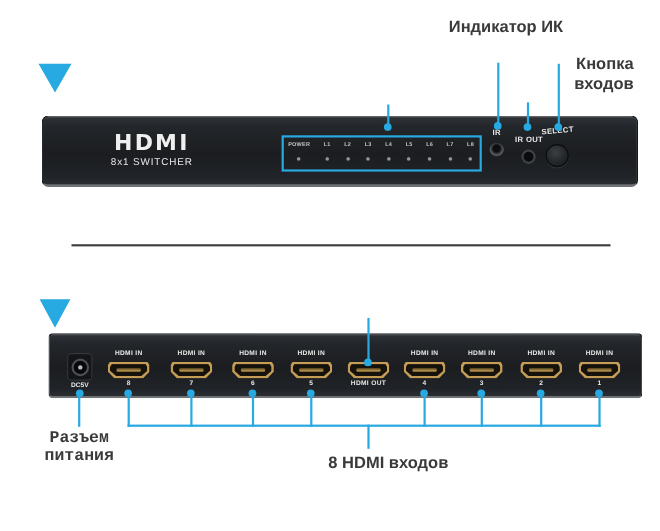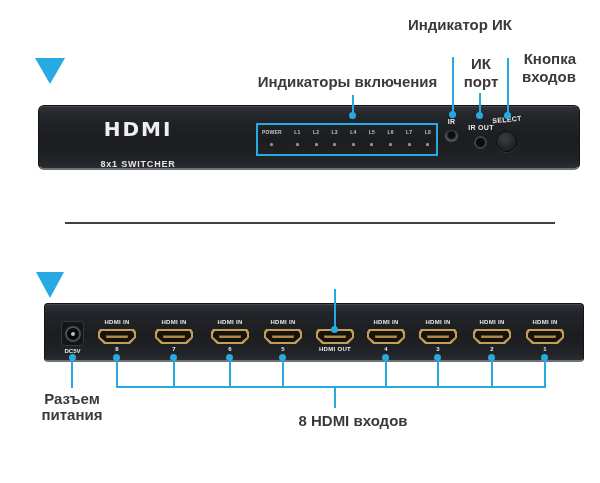--- a/index.html
+++ b/index.html
@@ -20,21 +20,21 @@
 
   
   .device { position:absolute; background:linear-gradient(180deg,#303438 0%,#23262a 14%,#1b1d20 55%,#202327 88%,#2b2e31 100%);
             border-radius:6px; border:1px solid #121416; border-bottom:2px solid #6f7274;
             box-shadow: inset 0 1px 0 rgba(255,255,255,0.10); z-index:1; }
   .device-front { left:38px; top:105px; width:542px; height:65px; }
   .device-back  { left:44px; top:303px; width:540px; height:59px; border-radius:4px; }
 
   .hdmi-logo-block { position:absolute; left:84px; top:119px; width:108px; text-align:center; z-index:2; }
   .hdmi-logo { font-size:20px; font-weight:800; letter-spacing:2px; color:#efefef; line-height:21px; font-family:"DejaVu Sans", sans-serif; }
-  .hdmi-logo-sub { font-size:9px; font-weight:bold; letter-spacing:0.8px; color:#e6e6e6; margin-top:19px; }
+  .hdmi-logo-sub { font-size:9px; font-weight:normal; letter-spacing:0.8px; color:#e6e6e6; margin-top:2px; }
 
   .led-panel { position:absolute; left:256px; top:123px; width:182px; height:33px; border:2px solid #27a9e1;
                display:flex; justify-content:space-between; align-items:flex-start; padding:4px 5px 0 4px; z-index:2; }
   .led-col { display:flex; flex-direction:column; align-items:center; }
   .led-label { font-size:5px; font-weight:bold; color:#c4c4c4; letter-spacing:0.2px; white-space:nowrap; }
   .led-dot { width:3px; height:3px; border-radius:50%; background:#979797; margin-top:8px; box-shadow:0 0 1px #666; }
 
   .panel-small-label { position:absolute; font-size:7px; font-weight:bold; color:#e9e9e9; text-align:center; letter-spacing:0.3px; z-index:2; white-space:nowrap; }
   .ir-dome { position:absolute; left:445px; top:130px; width:13px; height:12px; border-radius:50%; z-index:2;
              background:radial-gradient(circle at 50% 42%, #0c0d0e 32%, #575b5f 62%, #24272a 100%); }
@@ -66,31 +66,26 @@
 </style>
 </head>
 <body>
 
 <div class="page">
 
   <div class="tri" style="left:35px; top:58px;"></div>
 
   <div class="callout" style="left:395px; top:16px; width:130px;">Индикатор ИК</div>
 
-  <div class="callout two-line" style="left:455px; top:55px; width:52px;">
-    <div>ИК</div>
-    <div>порт</div>
-  </div>
 
   <div class="callout two-line" style="left:512px; top:50px; width:64px;text-align:right;">
     <div>Кнопка</div>
     <div>входов</div>
   </div>
 
-  <div class="callout" style="left:255px; top:73px; width:185px;">Индикаторы включения</div>
 
   <div class="leader" style="left:352px; top:95px; height:22px;"></div>
   <div class="dot" style="left:349px; top:112px;"></div>
   <div class="leader" style="left:452px; top:57px; height:59px;"></div>
   <div class="dot" style="left:449px; top:111px;"></div>
   <div class="leader" style="left:479px; top:93px; height:24px;"></div>
   <div class="dot" style="left:476px; top:112px;"></div>
   <div class="leader" style="left:507px; top:58px; height:59px;"></div>
   <div class="dot" style="left:504px; top:112px;"></div>
 
@@ -261,20 +256,20 @@
   <div class="dot" style="left:434px; top:354px;"></div>
   <div class="leader" style="left:437px; top:357px; height:31px;"></div>
   <div class="dot" style="left:488px; top:354px;"></div>
   <div class="leader" style="left:491px; top:357px; height:31px;"></div>
   <div class="dot" style="left:541px; top:354px;"></div>
   <div class="leader" style="left:544px; top:357px; height:31px;"></div>
 
   <div class="leader-h" style="left:116px; top:386px; width:430px;"></div>
   <div class="leader" style="left:334px; top:386px; height:22px;"></div>
 
-  <div class="callout two-line" style="left:36px; top:391px; width:72px; line-height:16px;">
+  <div class="callout two-line" style="left:36px; top:391px; width:72px; line-height:16px;font-family:Liberation Mono, monospace;">
     <div>Разъем</div>
     <div>питания</div>
   </div>
 
   <div class="callout" style="left:283px; top:412px; width:140px;">8 HDMI входов</div>
 
 </div>
 
 </body></html>

